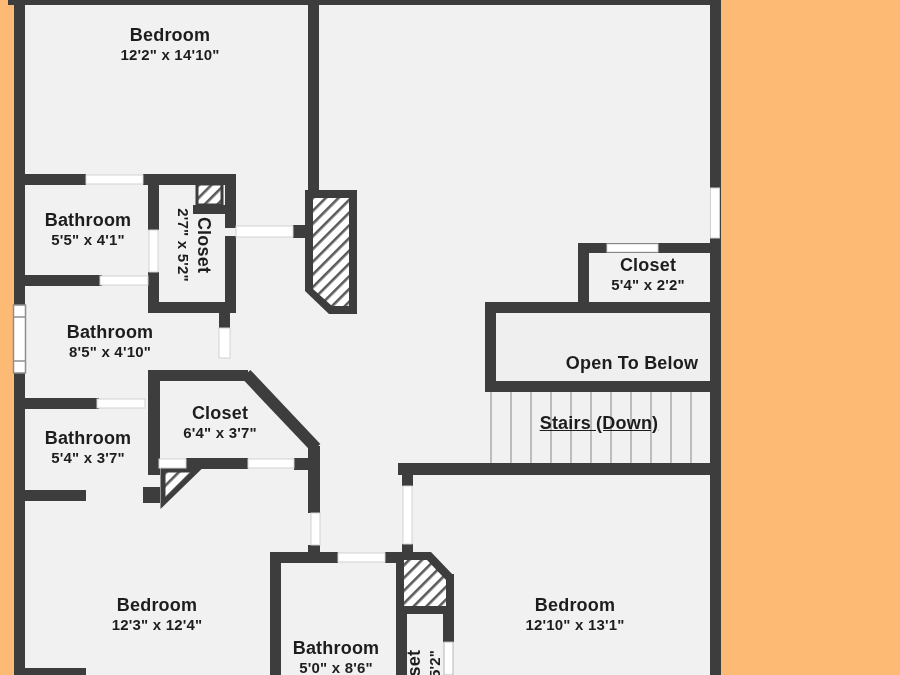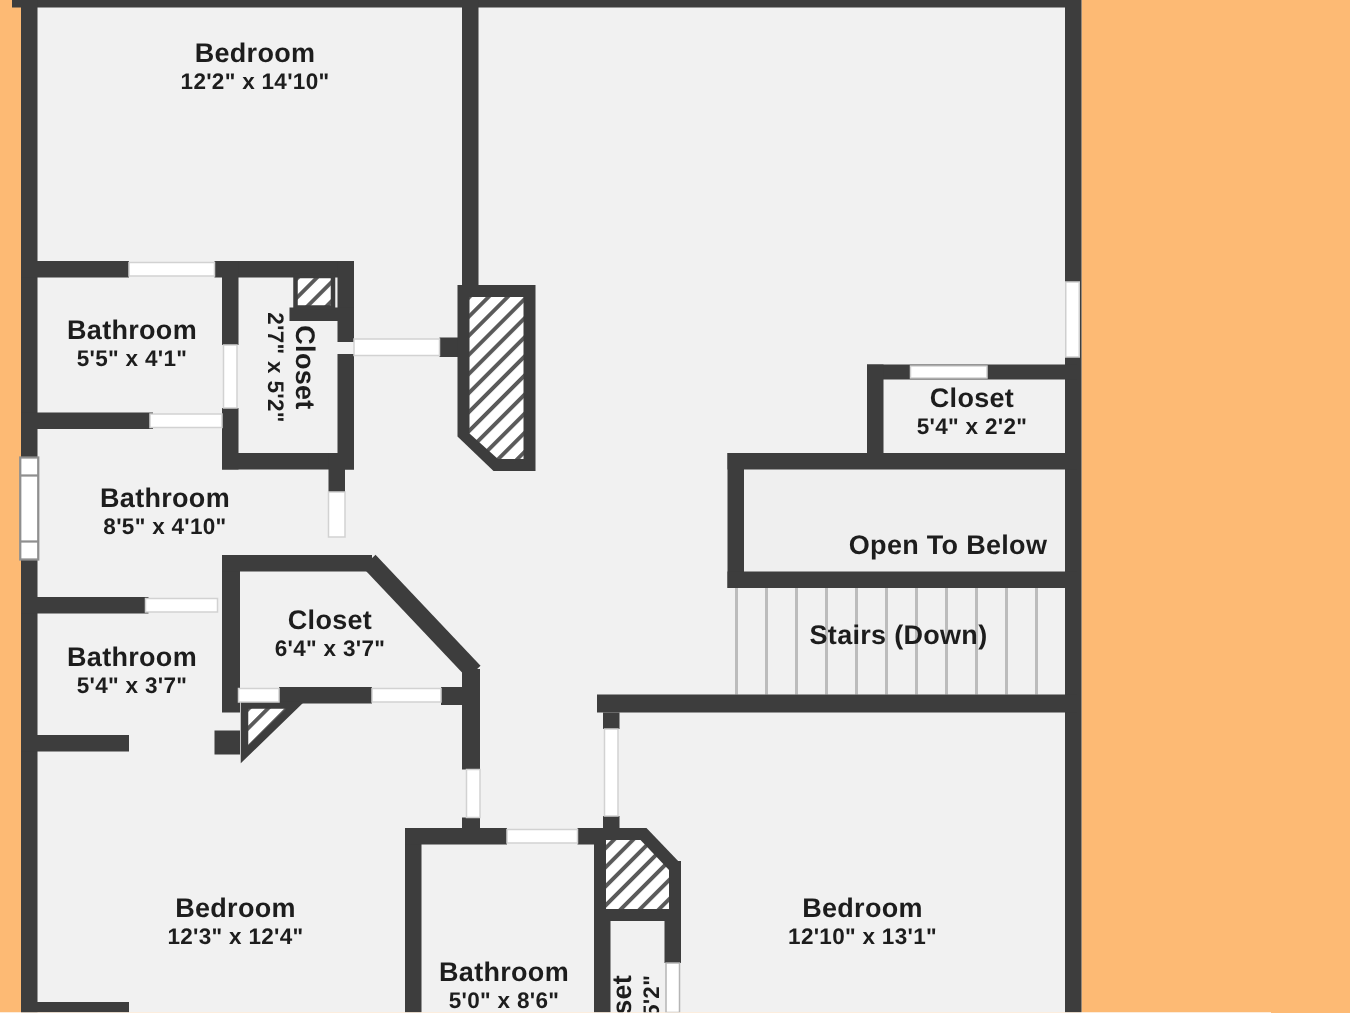--- a/index.html
+++ b/index.html
@@ -180,21 +180,21 @@
 
   <div class="lbl" style="left:648px;top:255px;">
     <div class="rn">Closet</div>
     <div class="rd">5'4" x 2'2"</div>
   </div>
 
   <div class="lbl" style="left:632px;top:329px;margin-top:24px;">
     <div class="rn">Open To Below</div>
   </div>
 
-  <div class="lbl" style="left:599px;top:413px;">
+  <div class="lbl" style="left:599px;top:413px;text-decoration:underline;">
     <div class="rn">Stairs (Down)</div>
   </div>
 
   <div class="lbl" style="left:157px;top:595px;">
     <div class="rn">Bedroom</div>
     <div class="rd">12'3" x 12'4"</div>
   </div>
 
   <div class="lbl" style="left:575px;top:595px;">
     <div class="rn">Bedroom</div>

